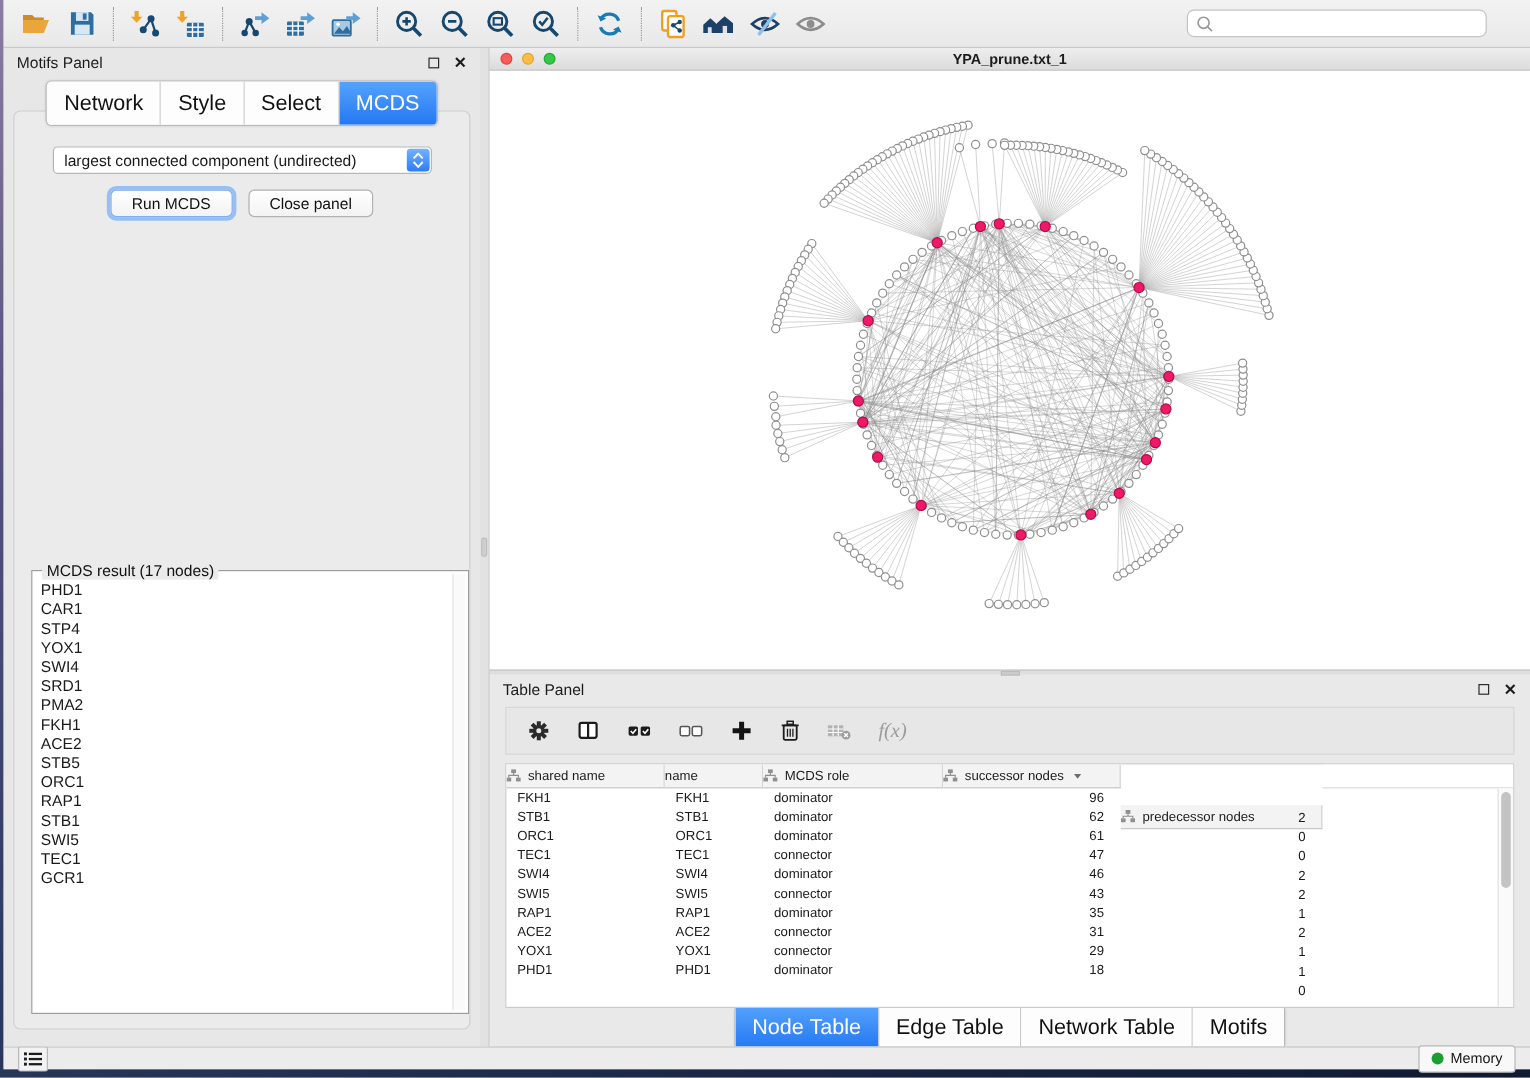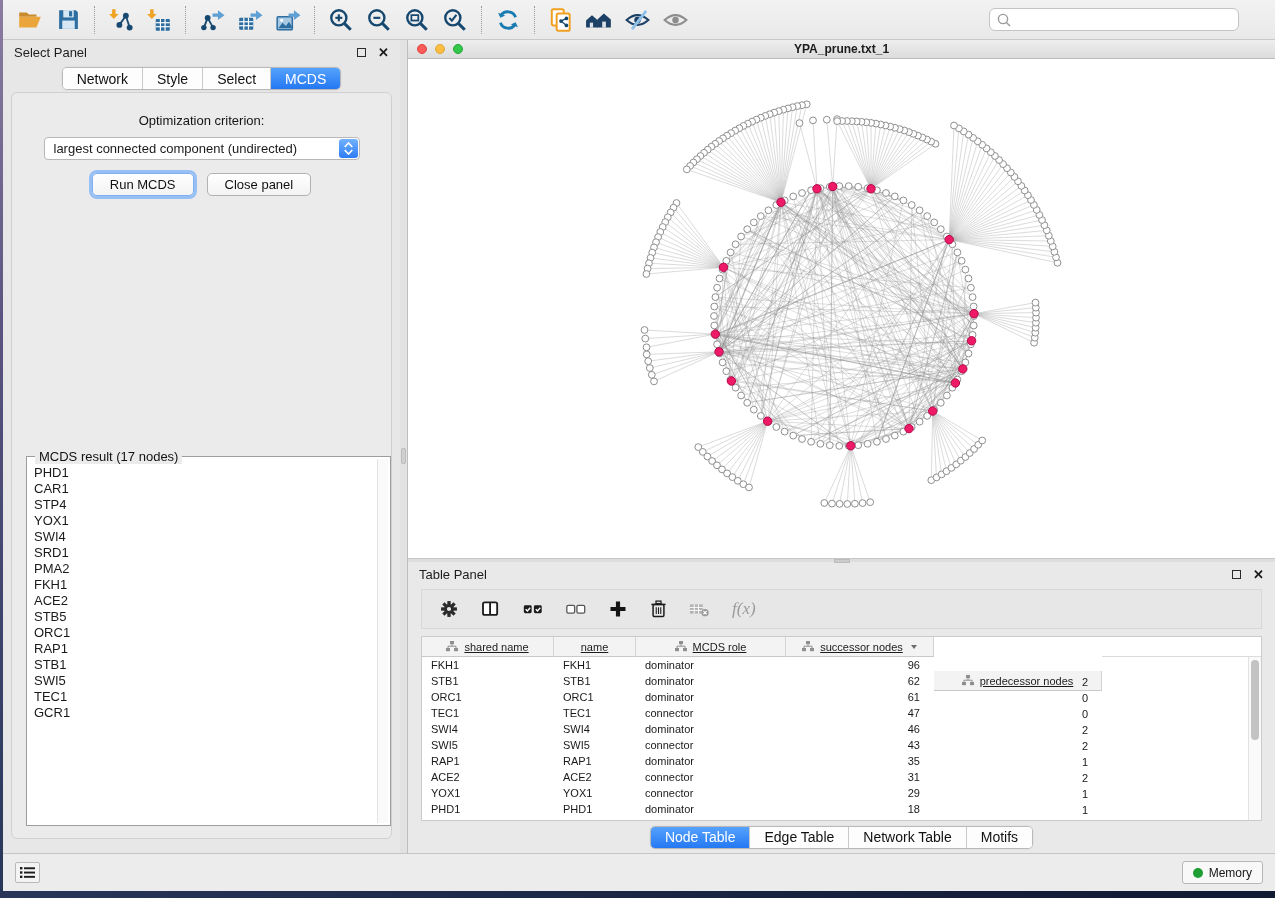--- a/index.html
+++ b/index.html
@@ -21,21 +21,21 @@
   
   .main { flex:1; display:flex; min-height:0; }
 
   
   .cpanel { width:397px; flex:none; background:#e7e7e7; position:relative; }
   .ptitle { height:24px; display:flex; align-items:center; padding:0 11px; font-size:13px; color:#1d1d1d; }
   .pctrl { margin-left:auto; display:flex; gap:12px; align-items:center; }
   .float-ic { width:9px; height:9px; border:1.5px solid #2b2b2b; display:inline-block; }
   .close-ic { font-size:13px; font-weight:bold; color:#1b1b1b; line-height:1; }
   .tabbar { display:flex; justify-content:center; margin-top:3px; position:relative; z-index:2; }
-  .seg { display:flex; border:1px solid #b9b9b9; border-radius:5px; background:#fdfdfd; height:23px; font-size:14px; overflow:hidden; box-shadow:0 0 2px rgba(0,0,0,.08); }
+  .seg { display:flex; border:1px solid #b9b9b9; border-radius:5px; background:#fdfdfd; height:38px; font-size:18px; overflow:hidden; box-shadow:0 0 2px rgba(0,0,0,.08); }
   .seg-item { padding:0 14px; display:flex; align-items:center; border-right:1px solid #c9c9c9; color:#111; background:#fdfdfd; cursor:default; }
   .seg-item:last-child { border-right:none;text-align:center; }
   .seg-item.active { background:linear-gradient(#55a2fd,#2478f3); color:#fff; }
   .tab-content { position:absolute; left:8px; right:8px; top:52px; bottom:14px; background:#ebebeb; border:1px solid #d0d0d0; border-radius:6px; padding-top:20px; }
   .opt-label { text-align:center; font-size:13px; color:#141414; }
   .dropdown { margin:9px auto 0; width:316px; height:23px; background:#fff; border:1px solid #b7b7b7; border-radius:4px; display:flex; align-items:center; font-size:13px; padding-left:9px; position:relative; }
   .dd-stepper { position:absolute; right:1px; top:1px; bottom:1px; width:19px; border-radius:3px; background:linear-gradient(#72b2fd,#2d7cf7); display:flex; flex-direction:column; align-items:center; justify-content:center; gap:1px; }
   .dd-stepper svg { display:block; }
   .btnrow { display:flex; justify-content:center; gap:13px; margin-top:13px; }
   .btn { height:23px; background:linear-gradient(#ffffff,#f3f3f3); border:1px solid #b2b2b2; border-radius:5px; font-size:13px; font-family:"Liberation Sans",sans-serif; padding:0 17px; display:flex; align-items:center; color:#111; }
@@ -65,34 +65,34 @@
   .canvas { flex:1; background:#fff; position:relative; overflow:hidden; }
   .canvas svg { position:absolute; inset:0; }
 
   
   .tpanel { flex:1; background:#e9e9e9; display:flex; flex-direction:column; min-height:0; }
   .tp-toolbar { margin:3px 13px 0; height:40px; flex:none; background:#e7e7e7; border:1px solid #d8d8d8; display:flex; align-items:center; gap:21px; padding:0 17px; }
   .tp-ic { display:flex; align-items:center; justify-content:center; }
   .fx { font-family:"Liberation Serif", serif; font-style:italic; font-size:17px; color:#9b9b9b; }
   .tp-table { margin:7px 13px 0; flex:1; min-height:0; background:#fff; border:1px solid #cbcbcb; position:relative; overflow:hidden; }
   .thead { display:flex; height:20px; font-size:11px; color:#1c1c1c; }
-  .th { display:flex; align-items:center; justify-content:center; gap:6px; border-right:1px solid #d4d4d4; border-bottom:1px solid #c9c9c9; background:#f3f3f3; height:100%;text-decoration:underline; }
+  .th { display:flex; align-items:center; gap:6px; border-right:1px solid #d4d4d4; border-bottom:1px solid #c9c9c9; background:#f3f3f3; height:100%; }
   .th.cf { flex:1; border-right:none; background:#fff; border-bottom:1px solid #dcdcdc; }
   .sort-chevron { width:0; height:0; border-left:3.5px solid transparent; border-right:3.5px solid transparent; border-top:4px solid #6d6d6d; margin-left:2px; }
   .c0 { width:132px; } .c1 { width:82px; } .c2 { width:150px; } .c3 { width:148px; } .c4 { width:168px;margin-top:34px; } .cf { flex:1; }
   .trow { display:flex; height:16px; font-size:11px; align-items:center; }
   .td { height:16px; line-height:16px; white-space:nowrap; overflow:hidden; }
   .td.c0, .td.c1, .td.c2 { padding-left:9px; }
   .td.c3, .td.c4 { text-align:right; padding-right:14px; }
   .tscroll { position:absolute; right:0; top:20px; bottom:0; width:13px; background:#fafafa; border-left:1px solid #e2e2e2; }
   .tthumb { position:absolute; top:3px; left:2px; width:8px; height:80px; border-radius:4px; background:#c3c3c3; }
   .tp-tabs { height:32px; flex:none; display:flex; align-items:center; justify-content:center; }
 
   
-  .statusbar { height:38px; flex:none; background:#ececec; border-top:1px solid #c5c5c5; display:flex; align-items:center; padding:0 12px; }
+  .statusbar { height:19px; flex:none; background:#ececec; border-top:1px solid #c5c5c5; display:flex; align-items:center; padding:0 12px; }
   .list-btn { width:25px; height:21px; border:1px solid #b9b9b9; background:#f3f3f3; display:flex; align-items:center; justify-content:center; border-radius:2px; }
   .mem-btn { margin-left:auto; height:23px; border:1px solid #b7b7b7; background:#f8f8f8; border-radius:3px; display:flex; align-items:center; gap:6px; padding:0 10px; font-size:12px; color:#161616; }
   .mem-dot { width:10px; height:10px; border-radius:50%; background:#1d9e33; }
 </style>
 </head>
 <body>
 
 <div class="app">
 
   <div class="toolbar">
@@ -254,36 +254,35 @@
           <line x1="10.4" y1="10.4" x2="14" y2="14" stroke="#9a9a9a" stroke-width="1.4"></line>
         </svg>
       <input placeholder="" style="">
     </div>
   </div>
 
   <div class="main">
 
     <div class="cpanel">
       <div class="ptitle">
-        <span>Select Panel</span>
+        <span>Motifs Panel</span>
         <span class="pctrl">
           <span class="float-ic"></span>
           <span class="close-ic">✕</span>
         </span>
       </div>
       <div class="tabbar">
         <div class="seg">
           <div class="seg-item">Network</div>
           <div class="seg-item">Style</div>
           <div class="seg-item">Select</div>
           <div class="seg-item active">MCDS</div>
         </div>
       </div>
       <div class="tab-content">
-        <div class="opt-label">Optimization criterion:</div>
         <div class="dropdown">
           <span>largest connected component (undirected)</span>
           <span class="dd-stepper">
             <svg width="9" height="6" viewBox="0 0 9 6">
                 <path d="M0.7 5L4.5 1 8.3 5" fill="none" stroke="#fff" stroke-width="1.6"></path>
               </svg>
             <svg width="9" height="6" viewBox="0 0 9 6">
                 <path d="M0.7 1L4.5 5 8.3 1" fill="none" stroke="#fff" stroke-width="1.6"></path>
               </svg>
           </span>

